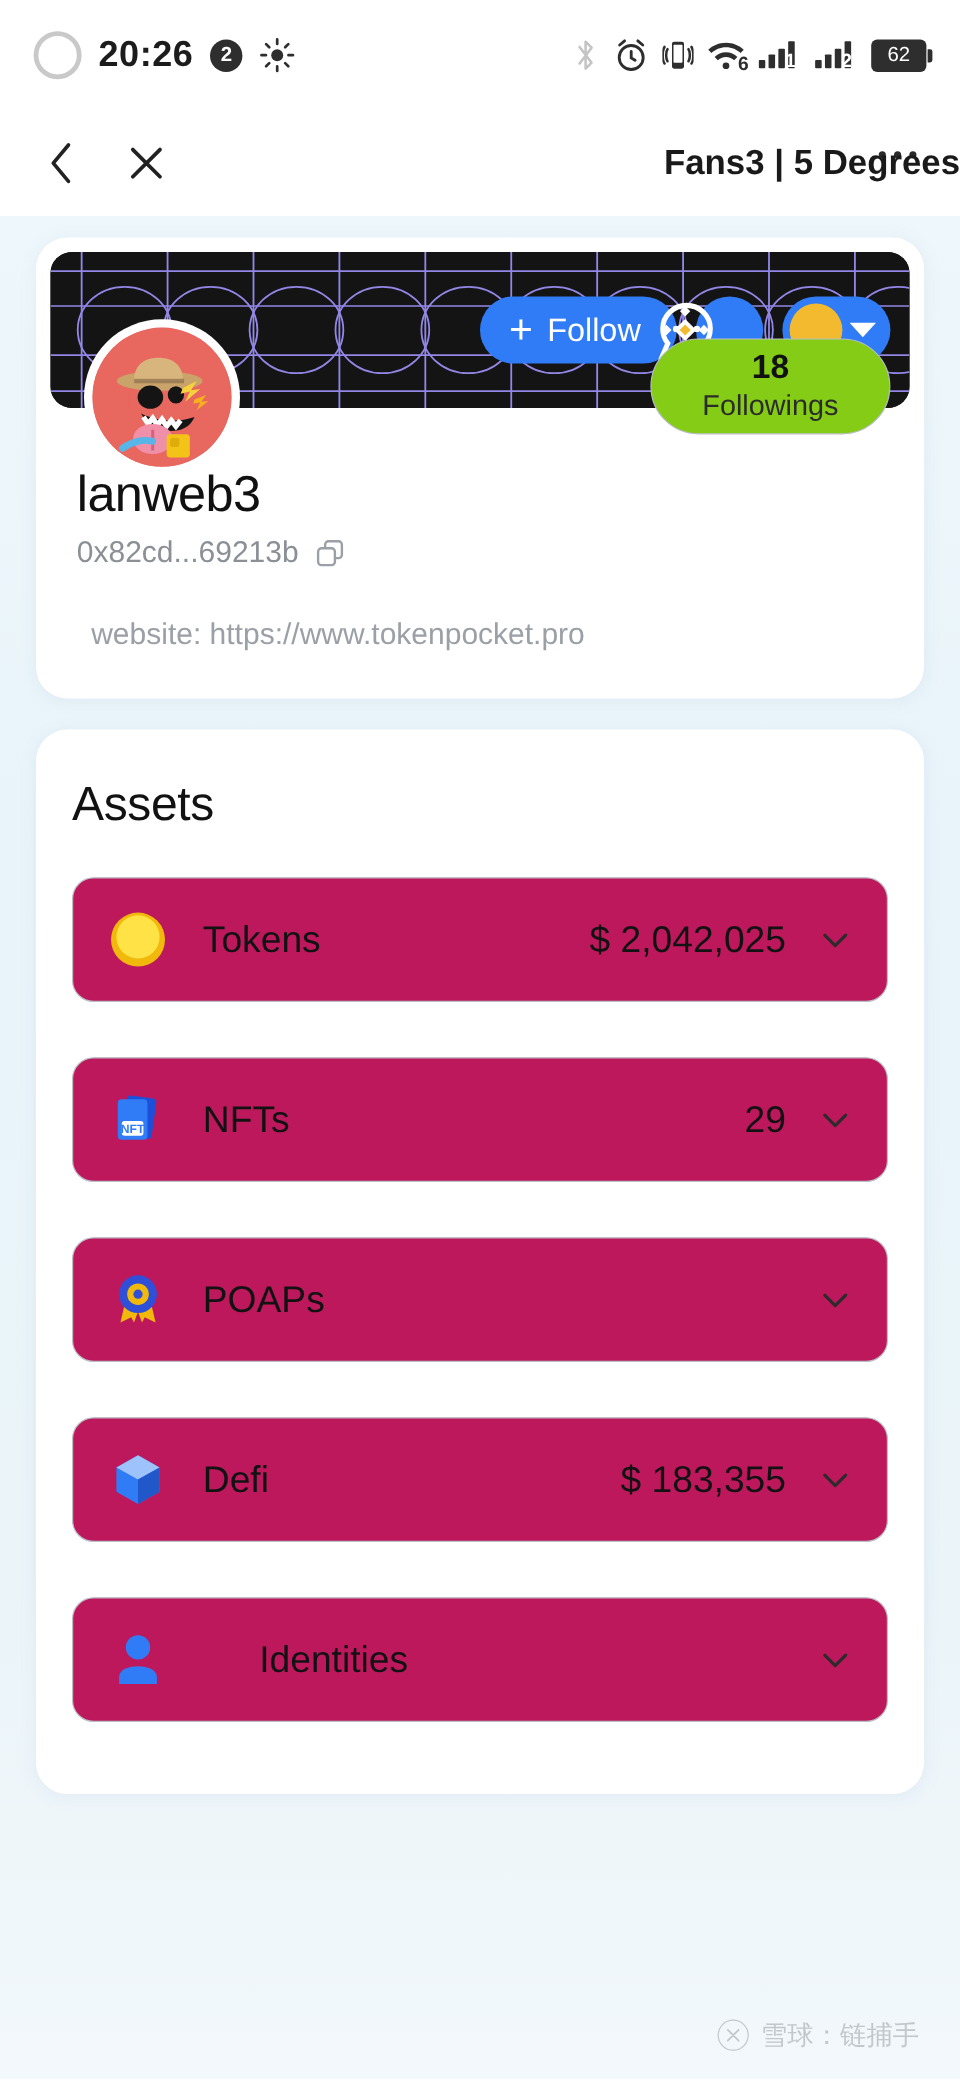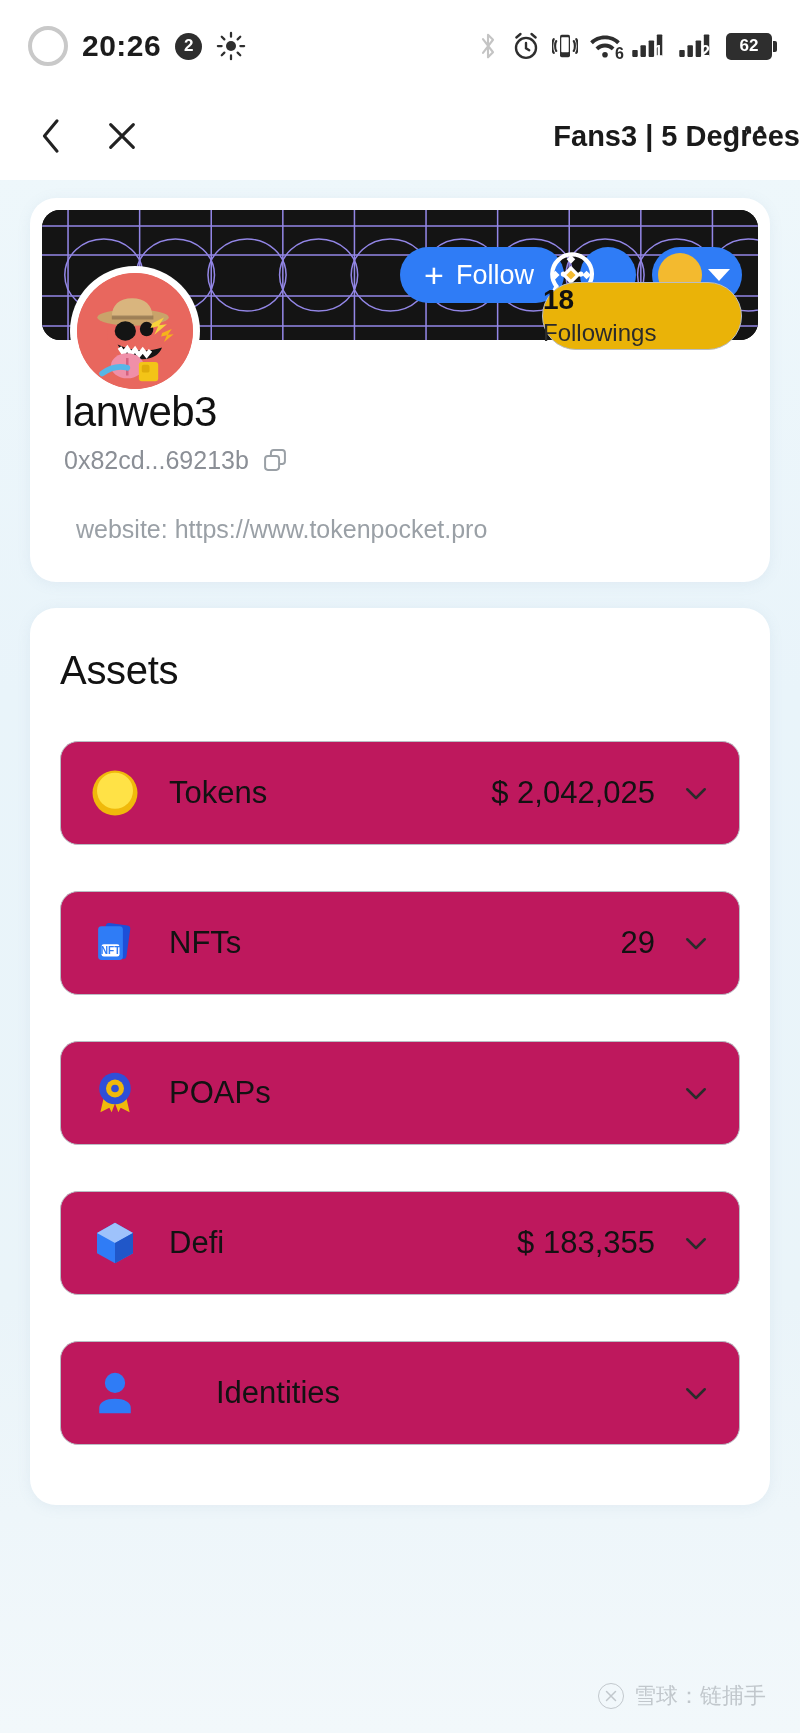--- a/index.html
+++ b/index.html
@@ -32,21 +32,21 @@
   }
   .clock { font-size: 30px; font-weight: 700; color: #1c1c1c; letter-spacing: .5px; text-align: center; }
   .badge2 {
     width: 27px; height: 27px; border-radius: 50%;
     background: #2e2e2e; color:#fff; font-size: 17px; font-weight: 700;
     display: flex; align-items: center; justify-content: center;
   }
   .icn { display:inline-flex; align-items:center; justify-content:center; }
   .batt {
     width: 46px; height: 27px; border-radius: 5px; background: #2e2e2e;
-    color: #fff; font-size: 17px; font-weight: 700;
+    color: #fff; font-size: 17px; font-weight: 400;
     display:flex; align-items:center; justify-content:center;
     position: relative;
   }
   .batt:after {
     content:""; position:absolute; right:-5px; top:8px;
     width:4px; height:11px; background:#2e2e2e; border-radius:0 2px 2px 0;
   }
 
   
   .navbar {
@@ -129,47 +129,47 @@
     z-index: 4;
   }
   .avatar {
     width: 100%; height: 100%; border-radius: 50%;
     background: #e8675e; overflow: hidden; position: relative;
   }
   .avatar svg { width: 100%; height: 100%; display:block; }
 
   .profile-body { padding: 48px 34px 0 34px; position: relative; }
   .uname { font-size: 42px; font-weight: 400; color: #111; letter-spacing: -0.5px; }
-  .addr-row { display:flex; align-items:flex-start; gap: 12px; margin-top: 10px; }
+  .addr-row { display:flex; align-items:center; gap: 12px; margin-top: 10px; }
   .addr { font-size: 25px; color: #8b8f96; }
   .copy-icon { cursor:pointer; display:flex; }
   .links { margin-top: 34px; }
   .link-line {
     font-size: 25px; color: #9aa0a6; line-height: 1.62;
     white-space: nowrap; padding-left: 12px;
   }
 
   .stats {
     position: absolute; right: 28px; top: -58px;
     display: flex; flex-direction: column; gap: 16px;
     z-index: 5;
   }
   .stat {
-    width: 200px; height: 68px;
+    width: 200px; height: 80px;
     border: 1.5px solid #b9bdc4; border-radius: 999px;
-    background: #eab308;
-    display:flex; flex-direction: column; align-items:flex-start; justify-content:center;
+    background: #84cc16;
+    display:flex; flex-direction: column; align-items:center; justify-content:center;
     cursor: pointer;
   }
   .stat-num { font-size: 28px; font-weight: 700; color: #111; line-height: 1.15; }
   .stat-lab { font-size: 24px; color: #2b2b2b; line-height: 1.3; }
 
   
   .assets-card { margin-top: 26px; padding: 40px 30px 48px 30px; }
-  .assets-title { font-size: 40px; font-weight: 400; color: #121212; margin-bottom: 48px; letter-spacing: -0.3px; }
+  .assets-title { font-size: 40px; font-weight: 400; color: #121212; margin-bottom: 38px; letter-spacing: -0.3px; }
   .asset-row {
     height: 104px;
     border: 1.4px solid #b9bdc4; border-radius: 18px;
     display: flex; align-items: center;
     padding: 0 28px 0 26px;
     margin-bottom: 46px;
     cursor: pointer;
     background: #be185d;
   }
   .asset-row:last-child { margin-bottom: 12px; gap: 47px; }

